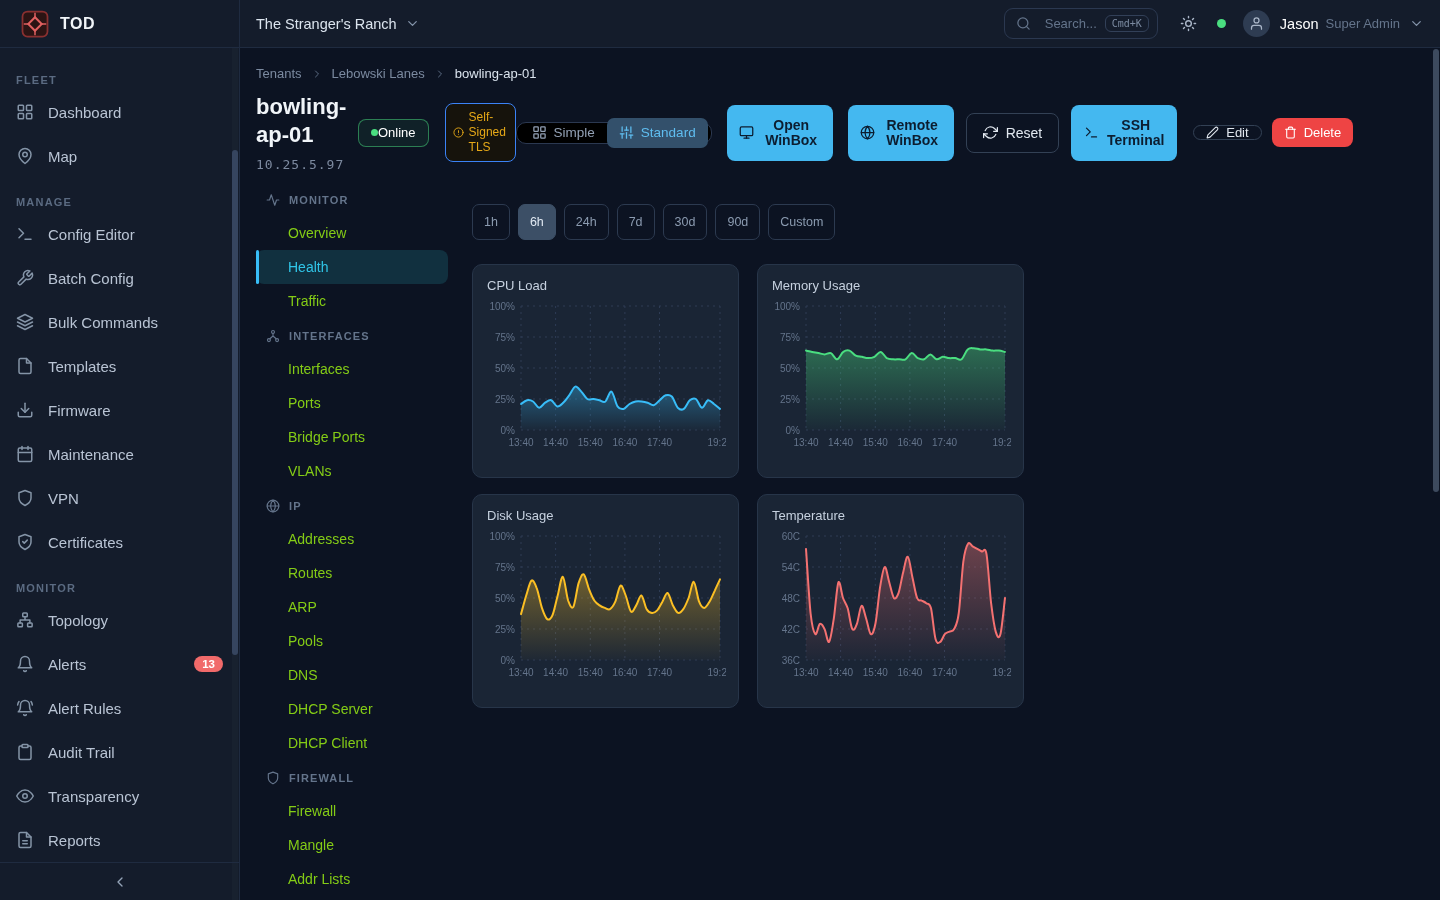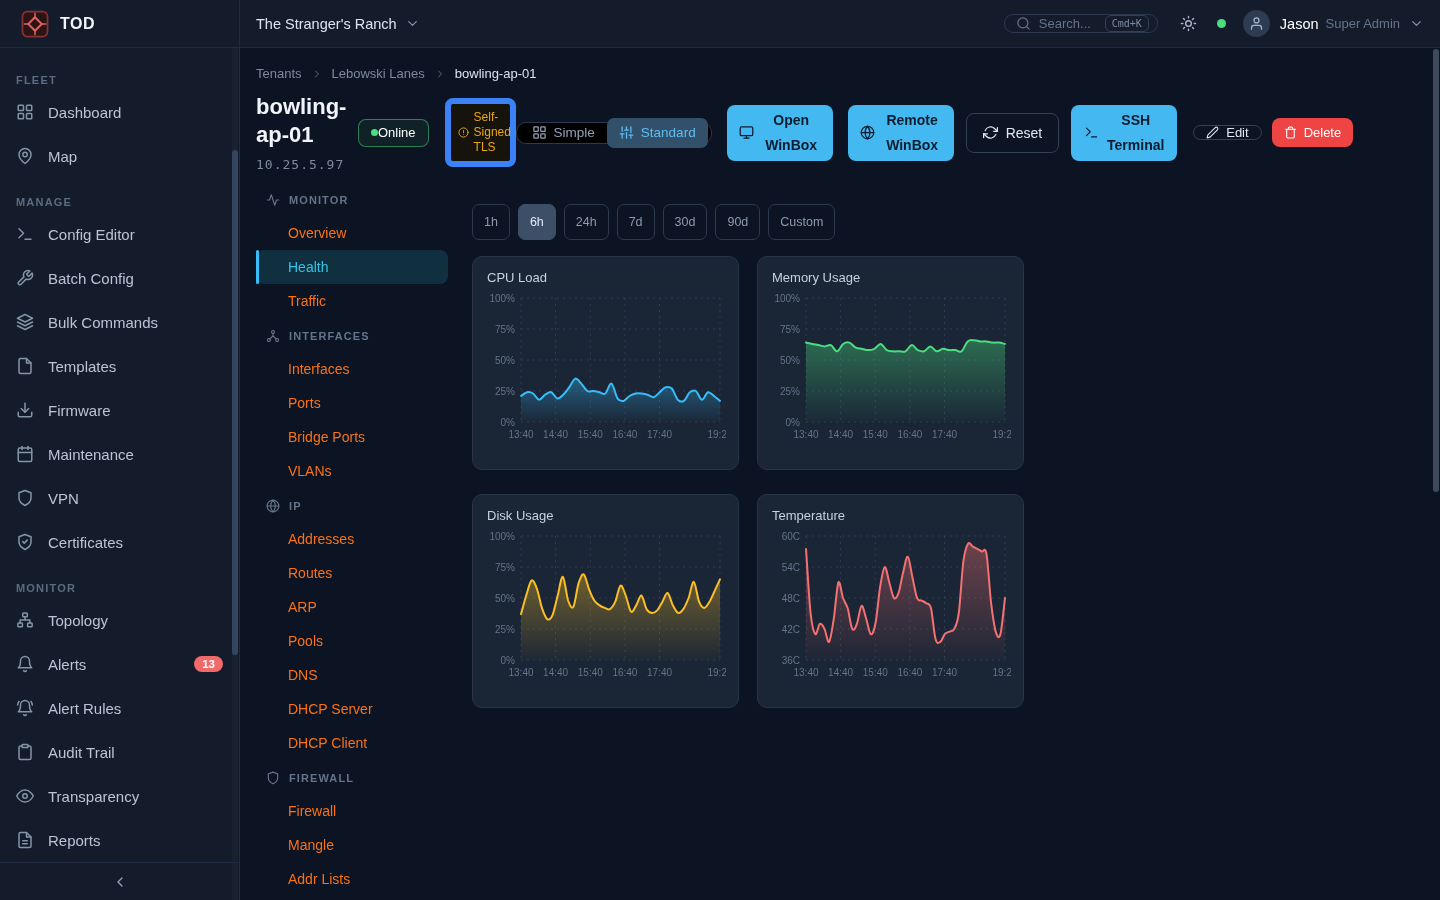--- a/index.html
+++ b/index.html
@@ -14,22 +14,22 @@
   .topbar { position:absolute; top:0; left:0; right:0; height:48px;
     background:#141c2b; border-bottom:1px solid #1f2b40; display:flex; align-items:center; z-index:5; }
   .topbar-left { width:240px; height:100%; display:flex; align-items:center; gap:10px;
     padding-left:20px; border-right:1px solid #1f2b40; flex:none; }
   .logo-badge { width:30px; height:30px; flex:none; }
   .logo-text { font-weight:bold; font-size:16px; letter-spacing:.5px; color:#f1f5f9; }
   .tenant-sel { display:flex; align-items:center; gap:8px; margin-left:16px;
     color:#dbe4ee; font-size:14.5px; cursor:pointer; }
   .tenant-sel .chev { color:#8494ab; }
   .topbar-right { margin-left:auto; display:flex; align-items:center; padding-right:16px; }
-  .searchbox { display:flex; align-items:center; gap:8px; width:154px; height:19px;
-    border:1px solid #2b3850; border-radius:9px; padding:0 8px 0 11px; color:#64748b; background:#141c2b; }
+  .searchbox { display:flex; align-items:center; gap:8px; width:154px; height:31px;
+    border:1px solid #2b3850; border-radius:9px; padding:0 8px 0 11px; color:#64748b; background:#141c2b;text-align:right; }
   .searchbox .ph { font-size:13px; flex:1; white-space:nowrap; }
   .kbd { font-family:"DejaVu Sans Mono",monospace; font-size:10px; color:#7b8aa0;
     border:1px solid #324058; border-radius:6px; padding:2px 6px; white-space:nowrap; }
   .tb-ic { color:#aab6c8; margin-left:22px; cursor:pointer; display:flex; }
   .status-dot { width:9px; height:9px; border-radius:50%; background:#4ade80; margin-left:20px; }
   .avatar { width:27px; height:27px; border-radius:50%; background:#2e3c52; margin-left:17px;
     display:flex; align-items:center; justify-content:center; color:#aab6c8; }
   .uname { margin-left:10px; font-size:14.5px; color:#ffffff; }
   .urole { margin-left:7px; font-size:13px; color:#64748b; }
   .uchev { margin-left:9px; color:#8494ab; display:flex; }
@@ -65,63 +65,63 @@
   .head-row { display:flex; align-items:center; margin:12px 16px 0 16px; }
   .title-block { width:96px; flex:none; }
   .title-block h1 { font-size:22px; line-height:28px; font-weight:bold; color:#f1f5f9; word-break:break-word; }
   .ip { margin-top:8px; font-family:"DejaVu Sans Mono",monospace; font-size:13px;
     letter-spacing:1px; color:#7d8aa0; white-space:nowrap; }
   .badge-online { display:inline-flex; align-items:center; height:28px; padding:0 12px;
     border:1px solid rgba(74,222,128,.5); background:rgba(74,222,128,.07); border-radius:8px;
     color:#ffffff; font-size:13px; margin-left:6px; flex:none; }
   .badge-online .dot { width:7px; height:7px; border-radius:50%; background:#4ade80; }
   .badge-tls { display:flex; align-items:center; gap:5px; width:71px; min-height:58px; padding:6px 7px;
-    border:6px solid #3b82f6; background:#16130c; border-radius:8px; color:#e6a817;
+    border:1px solid #3b82f6; background:#16130c; border-radius:8px; color:#e6a817;
     font-size:12px; line-height:15px; margin-left:16px; flex:none; }
   .badge-tls .tic { color:#e6a817; flex:none; }
   .seg { display:flex; align-items:center; background:#000000; border:1px solid #2b3850;
     border-radius:10px; padding:3px; height:22px; flex:none; }
   .seg-opt { display:flex; align-items:center; gap:7px; padding:0 12px; height:30px;
     border-radius:7px; font-size:13.5px; color:#93a1b5; cursor:pointer; }
   .seg-opt.active { background:#33506b; color:#5fbdf0; }
 
   .btn { display:flex; align-items:center; justify-content:center; gap:8px; border:none;
     border-radius:8px; cursor:pointer; font-family:inherit; flex:none; }
   .btn .bt { text-align:center; }
   .btn.sky { background:#44b8f0; color:#0c1d30; height:56px; width:106px; font-size:14px;
     font-weight:bold; margin-left:15px; padding:0 8px; }
-  .btn.sky .bt { width:58px; line-height:25px; font-weight:normal; font-weight:600; }
+  .btn.sky .bt { width:58px; line-height:15px; font-weight:normal; font-weight:600; }
   .btn.outline { background:transparent; border:1px solid #334155; color:#e2e8f0;
     height:40px; padding:0 16px; font-size:14px; margin-left:12px; }
   .btn.edit { background:transparent; border:1px solid #334155; color:#e2e8f0;
     height:15px; padding:0 12px; font-size:13px; margin-left:16px; gap:7px; }
   .btn.danger { background:#ee4444; color:#fff; height:29px; padding:0 12px;
     font-size:13px; margin-left:10px; gap:7px; }
 
   .body-row { display:flex; margin:10px 0 0 16px; align-items:flex-start; }
 
   
   .subnav { width:192px; flex:none; }
   .subnav-sec-h { display:flex; align-items:center; gap:9px; height:32px; padding-left:10px;
     margin-top:2px; color:#64748b; font-size:11px; font-weight:bold; letter-spacing:1.1px; }
   .subnav-sec-h .sic { display:flex; color:#64748b; }
   .subnav-item { position:relative; height:34px; display:flex; align-items:center;
-    padding-left:32px; font-size:14px; color:#f97316; border-radius:8px; cursor:pointer; }
+    padding-left:32px; font-size:14px; color:#84cc16; border-radius:8px; cursor:pointer; }
   .subnav-item.active { background:#11303f; color:#30c5e8; }
   .subnav-item.active::before { content:""; position:absolute; left:0; top:0; bottom:0;
     width:3px; background:#38bdf8; border-radius:2px; }
 
   
   .content-col { margin-left:24px; }
   .range-row { display:flex; gap:8px; margin-top:22px; }
   .pill { height:26px; padding:17px 11px; display:flex; align-items:center; font-size:12.5px;
     color:#8b9bb0; border:1px solid #2c3a50; border-radius:7px; background:transparent;
     cursor:pointer; font-family:inherit; }
   .pill.active { background:#3c4f66; border-color:#3c4f66; color:#e2eaf3; }
-  .charts-grid { display:grid; grid-template-columns:267px 267px; gap:24px 18px; margin-top:16px; }
+  .charts-grid { display:grid; grid-template-columns:267px 267px; gap:16px 18px; margin-top:24px; }
   .chart-card { background:#1a2535; border:1px solid #273549; border-radius:10px; padding:13px 14px; }
   .chart-title { font-size:13px; color:#c6d1df; margin-bottom:7px; }
 </style>
 </head>
 <body>
 
 <div class="topbar">
   <div class="topbar-left">
     <span class="logo-badge">
       <svg class="ic" width="30" height="30" viewBox="0 0 24 24">

